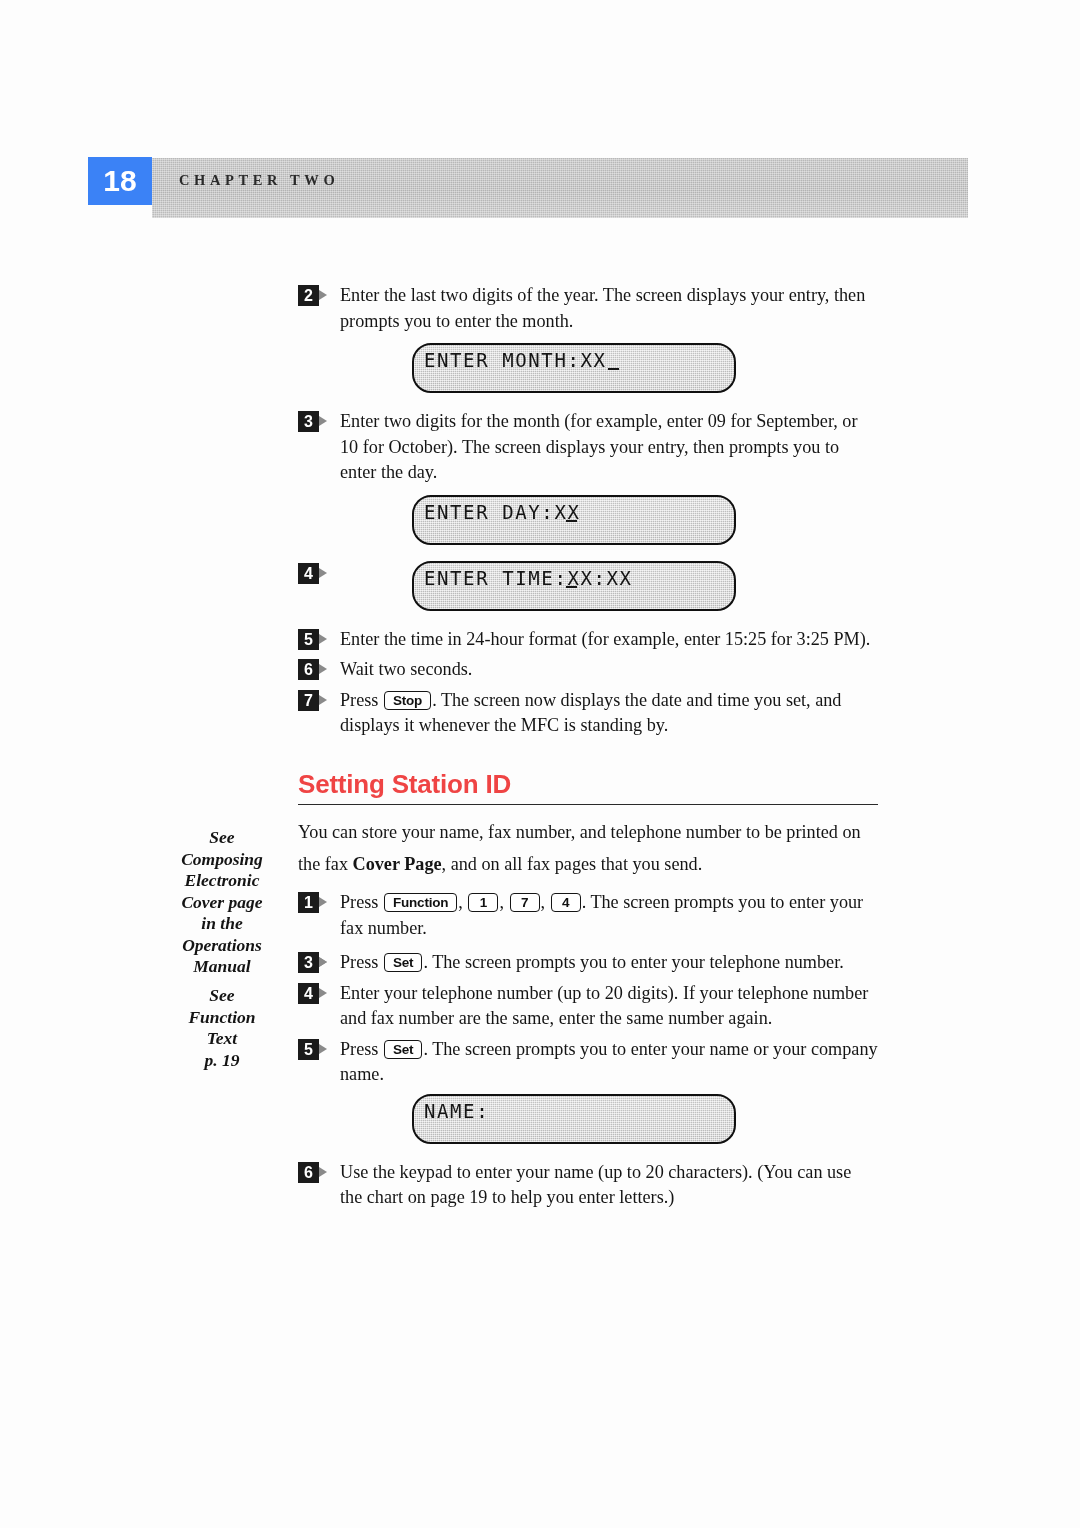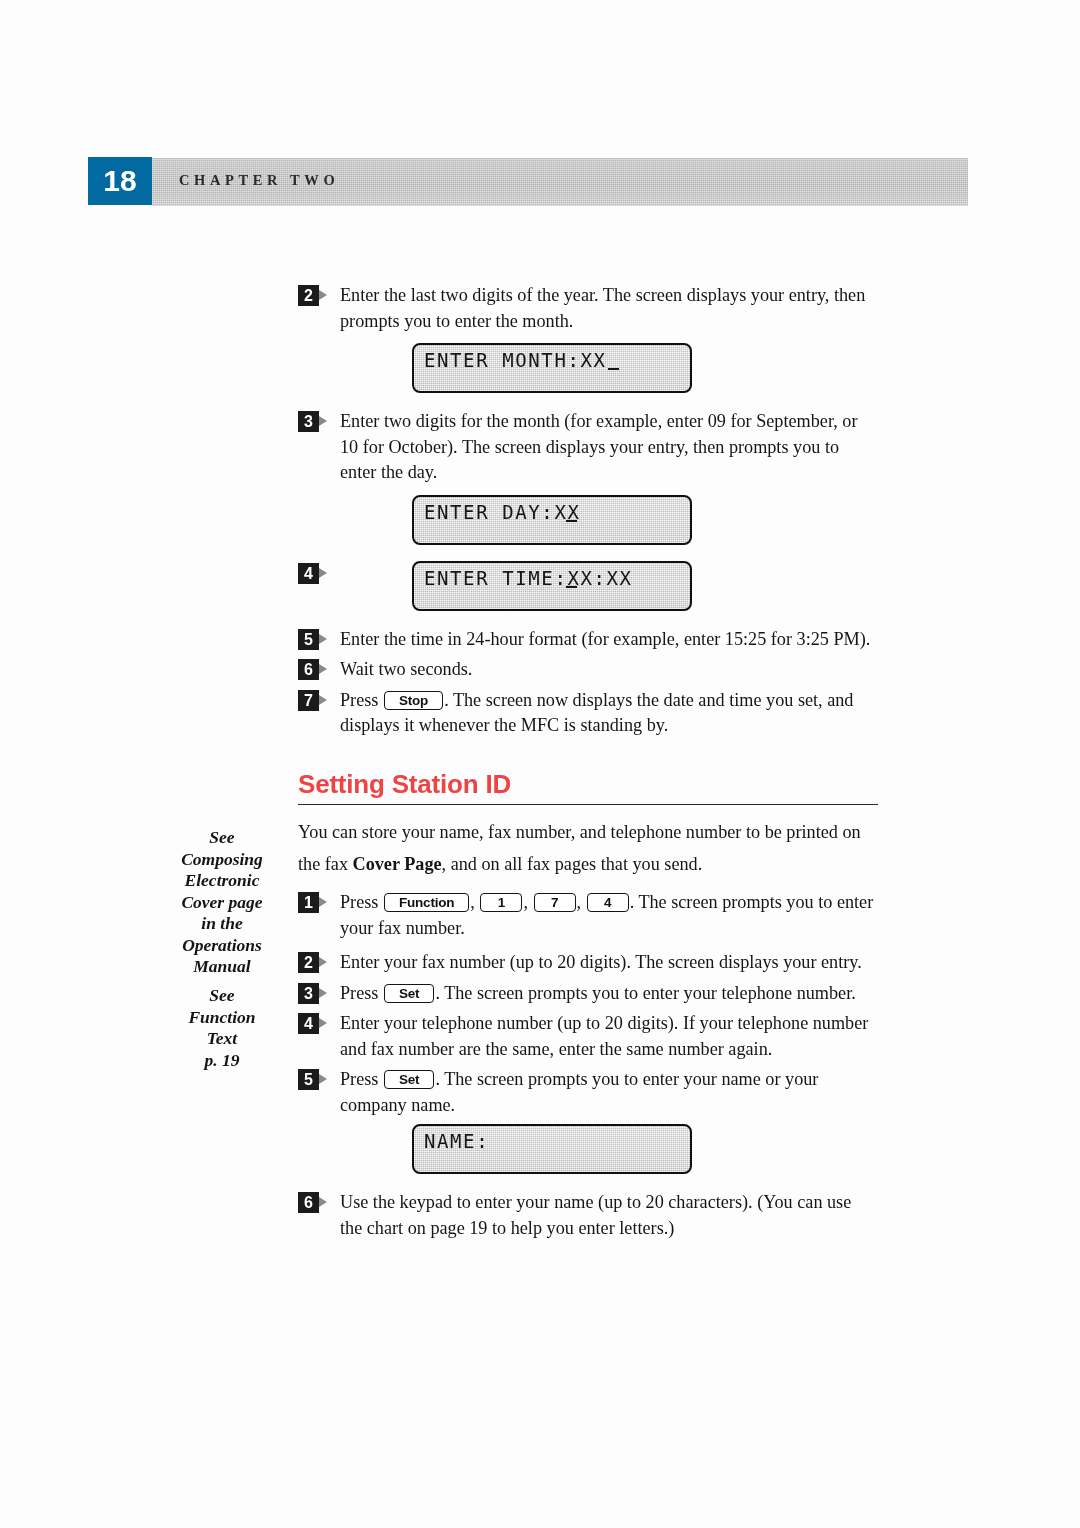--- a/index.html
+++ b/index.html
@@ -29,35 +29,35 @@
     top: 157px;
     width: 880px;
     height: 48px;
   }
   .folio-block {
     position: absolute;
     left: 0;
     top: 0;
     width: 64px;
     height: 48px;
-    background: #0369a1;
+    background: #3b82f6;
     color: #ffffff;
     font-family: "Liberation Sans", sans-serif;
     font-weight: bold;
     font-size: 30px;
     line-height: 48px;
     text-align: center;
     letter-spacing: 0px;
   }
   .header-band {
     position: absolute;
     left: 64px;
     top: 1px;
     width: 816px;
-    height: 48px;
+    height: 60px;
     background:
       repeating-linear-gradient(0deg, rgba(255,255,255,.35) 0 1px, rgba(0,0,0,0) 1px 2px),
       repeating-linear-gradient(90deg, rgba(255,255,255,.3) 0 1px, rgba(0,0,0,0) 1px 2px),
       linear-gradient(180deg, #b9b9b9 0%, #b2b2b2 55%, #bdbdbd 100%);
   }
   .chapter-label {
     position: absolute;
     left: 27px;
     top: 14px;
     font-family: "Liberation Serif", serif;
@@ -131,21 +131,21 @@
     border-top: 5px solid transparent;
     border-bottom: 5px solid transparent;
     border-left: 8px solid #8a8a8a;
   }
 
   
   .keycap {
     display: inline-block;
     border: 1.6px solid #151515;
     border-radius: 4px;
-    padding: 0 14px;
+    padding: 0 8px;
     margin: 0 1px;
     font-family: "Liberation Sans", sans-serif;
     font-weight: bold;
     font-size: 13.5px;
     line-height: 17px;
     vertical-align: 1px;
     background: #ffffff;
     color: #111111;
     letter-spacing: -0.2px;
   }
@@ -153,26 +153,27 @@
 
   b, .bold { font-weight: bold; }
 
   
   .lcd {
     position: relative;
     margin: 6px 0 16px 114px;
     width: 276px;
     height: 46px;
     border: 2.4px solid #101010;
-    border-radius: 8px;
+    border-radius: 19px;
     background:
       repeating-linear-gradient(0deg, rgba(255,255,255,.55) 0 1px, rgba(0,0,0,.04) 1px 2px),
       repeating-linear-gradient(90deg, rgba(255,255,255,.5) 0 1px, rgba(0,0,0,.05) 1px 2px),
       linear-gradient(180deg, #d6d6d6 0%, #cfcfcf 60%, #c9c9c9 100%);
     overflow: hidden;
+    padding-left: 44px;
   }
   .lcd-text {
     position: absolute;
     left: 10px;
     top: 4px;
     font-family: "DejaVu Sans Mono", monospace;
     font-size: 19px;
     line-height: 22px;
     letter-spacing: 1.6px;
     color: #151515;
@@ -320,21 +321,20 @@
       </span>
       <span>Press </span><span class="keycap">Function</span>, <span class="keycap num">1</span>, <span class="keycap num">7</span>, <span class="keycap num">4</span><span>. The screen prompts you to enter your fax number.</span>
     </div>
 
 
     <div class="step tight">
       <span class="step-marker">
         <span class="num">2</span>
         <span class="tab"></span>
       </span>
-      <span>Enter your fax number (up to 20 digits). The screen displays your entry.</span>
     </div>
 
     <div class="step tight">
       <span class="step-marker">
         <span class="num">3</span>
         <span class="tab"></span>
       </span>
       <span>Press </span><span class="keycap">Set</span><span>. The screen prompts you to enter your telephone number.</span>
     </div>
 

